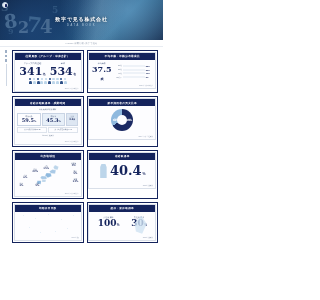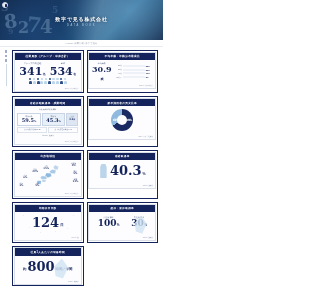--- a/index.html
+++ b/index.html
@@ -252,21 +252,21 @@
       </div>
     </div>
 
     <div class="card">
       <div class="card-inner">
         <div class="card-head">平均年齢・年齢分布構成比</div>
         <div class="card-body">
           <div class="bars">
             <div class="bars-left">
               <div>平均年齢</div>
-              <div class="big"><span>30.9</span><span class="unit">歳</span></div>
+              <div class="big"><span>37.5</span><span class="unit">歳</span></div>
             </div>
             <div class="bars-right">
               <div class="brow">
                 <span class="bl">20代</span>
                 <span class="btrack"><span class="bfill" style="width:100%"></span></span>
                 <span class="bv"><span>58</span><span>%</span></span>
               </div>
               <div class="brow">
                 <span class="bl">30代</span>
                 <span class="btrack"><span class="bfill" style="width:43%"></span></span>
@@ -363,21 +363,21 @@
         <div class="card-note">2024年4月1日現在</div>
       </div>
     </div>
 
     <div class="card">
       <div class="card-inner">
         <div class="card-head">有給取得率</div>
         <div class="card-body">
           <div class="single">
             <div class="shape-person"></div>
-            <div class="v">40.3</div>
+            <div class="v">40.4</div>
             <div class="u">%</div>
           </div>
         </div>
         <div class="card-note">2023年度実績</div>
       </div>
     </div>
 
     <div class="card">
       <div class="card-inner">
         <div class="card-head">年間休日日数</div>
@@ -386,24 +386,20 @@
             <i style="left:8px;top:3px"></i>
               <i style="left:20px;top:6px"></i>
               <i style="left:33px;top:2px"></i>
             <i style="left:46px;top:7px"></i>
               <i style="left:58px;top:3px"></i>
               <i style="left:14px;top:15px"></i>
             <i style="left:52px;top:16px"></i>
               <i style="left:40px;top:19px"></i>
               <i style="left:25px;top:20px"></i>
           </div>
-          <div class="single">
-            <div class="v">124</div>
-            <div class="u">日</div>
-          </div>
         </div>
         <div class="card-note">2024年度</div>
       </div>
     </div>
 
     <div class="card">
       <div class="card-inner">
         <div class="card-head">産休・育休取得率</div>
         <div class="card-body">
           <div class="pair2">
@@ -415,29 +411,15 @@
             <div class="stat">
               <div class="stat-label">男性取得率</div>
               <div class="stat-val"><span>30</span><span class="unit">%</span></div>
             </div>
           </div>
         </div>
         <div class="card-note">2023年度実績</div>
       </div>
     </div>
 
-    <div class="card">
-      <div class="card-inner">
-        <div class="card-head">社員1人あたりの研修時間</div>
-        <div class="card-body">
-          <div class="single">
-            <div class="shape-leaf" style="right:10px;top:1px;width:14px;height:20px;"></div>
-            <div class="u" style="align-self:flex-end;margin-bottom:2px;">約</div>
-            <div class="v">800</div>
-            <div class="u">時間／年間</div>
-          </div>
-        </div>
-        <div class="card-note">2023年度実績</div>
-      </div>
-    </div>
 
   </div>
 </div>
 
 </body></html>

